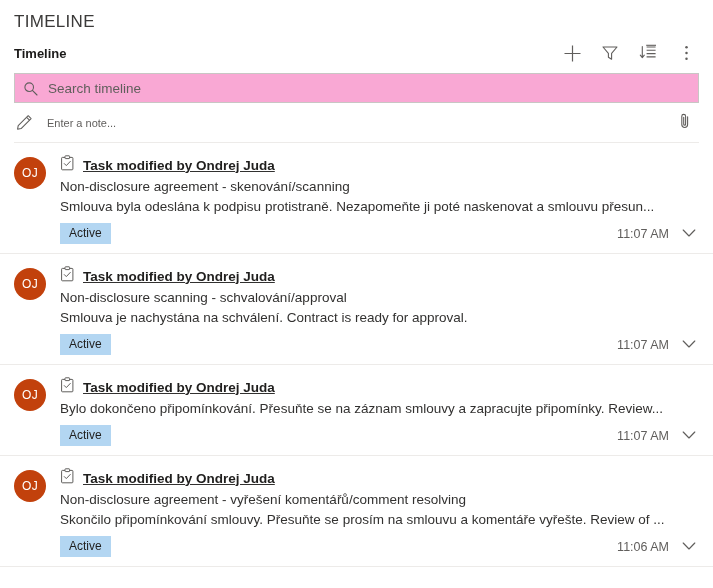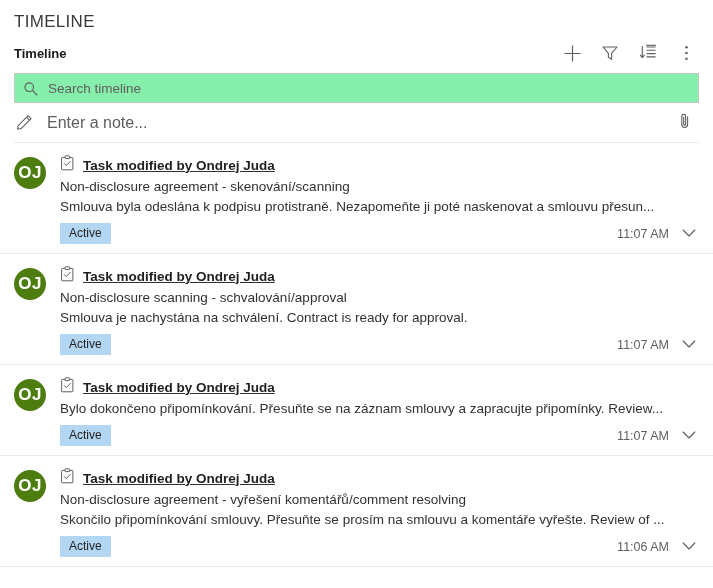--- a/index.html
+++ b/index.html
@@ -54,21 +54,21 @@
   .tool-btn svg { display: block; }
 
   
   .search-row {
     margin: 4px 14px 0 14px;
     height: 30px;
     border: 1px solid #c8c6c4;
     display: flex;
     align-items: center;
     padding: 0 8px;
-    background: #86efac;
+    background: #f9a8d4;
   }
   .search-row .s-icon { flex: 0 0 auto; margin-right: 8px; display:flex; }
   .search-input {
     border: none;
     outline: none;
     flex: 1 1 auto;
     font-family: "Liberation Sans", sans-serif;
     font-size: 13.5px;
     color: #605e5c;
     background: transparent;
@@ -84,21 +84,21 @@
     align-items: center;
     border-bottom: 1px solid #edebe9;
     padding: 0 2px 0 2px;
   }
   .note-row .n-icon { margin-right: 12px; display:flex; }
   .note-input {
     border: none;
     outline: none;
     flex: 1 1 auto;
     font-family: "Liberation Sans", sans-serif;
-    font-size: 16px;
+    font-size: 11px;
     color: #605e5c;
     background: transparent;
   }
   .note-input::placeholder { color: #605e5c; opacity: 1; }
   .clip-btn {
     width: 24px; height: 24px;
     display: flex; align-items: center; justify-content: center;
     cursor: pointer; background: transparent; border: none;
   }
 
@@ -107,31 +107,30 @@
   .record {
     display: flex;
     padding: 12px 12px 9px 14px;
     border-bottom: 1px solid #edebe9;
     align-items: flex-start;
   }
   .avatar {
     flex: 0 0 auto;
     width: 32px; height: 32px;
     border-radius: 50%;
-    background: #4d7c0f;
+    background: #c2410c;
     color: #ffffff;
-    font-size: 17px;
+    font-size: 12px;
     display: flex;
     align-items: center;
     justify-content: center;
     margin-right: 14px;
     margin-top: 2px;
     letter-spacing: 0.3px;
     cursor: pointer;
-    font-weight: bold;
   }
   .rec-body { flex: 1 1 auto; min-width: 0; }
   .rec-title-line {
     display: flex;
     align-items: center;
     gap: 8px;
     margin-bottom: 2px;
     text-decoration: underline;
   }
   .rec-title {

